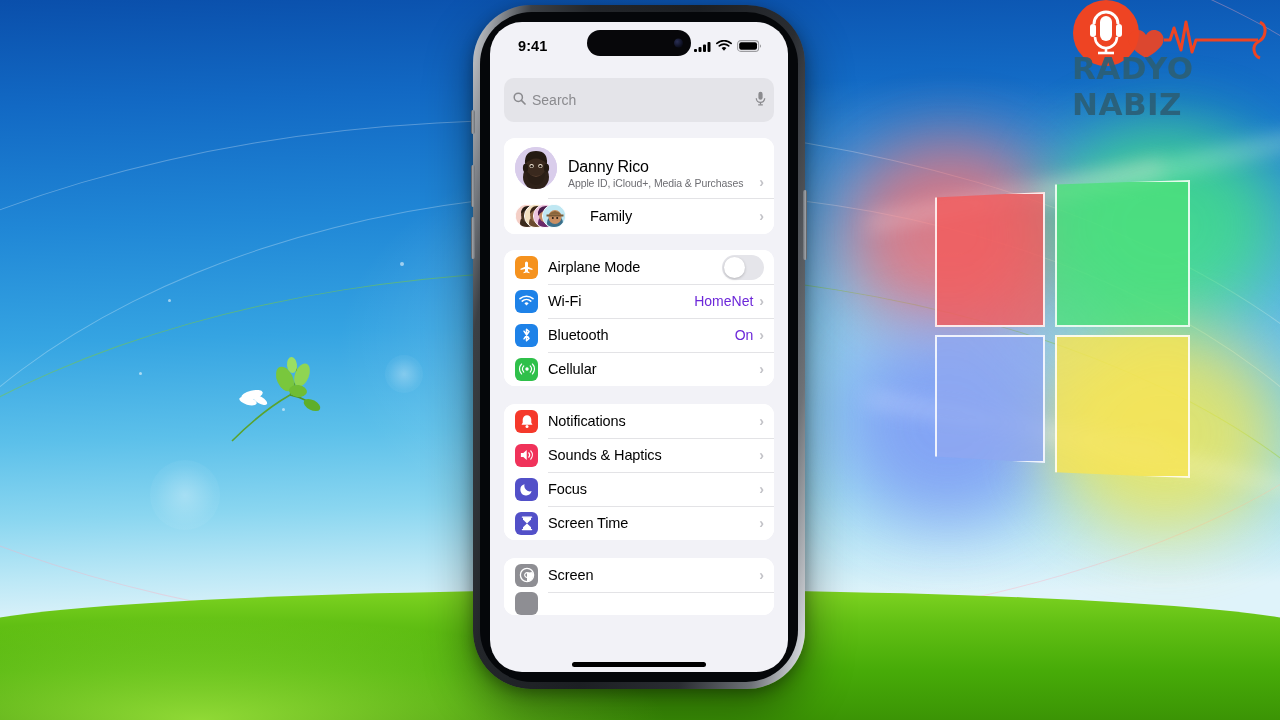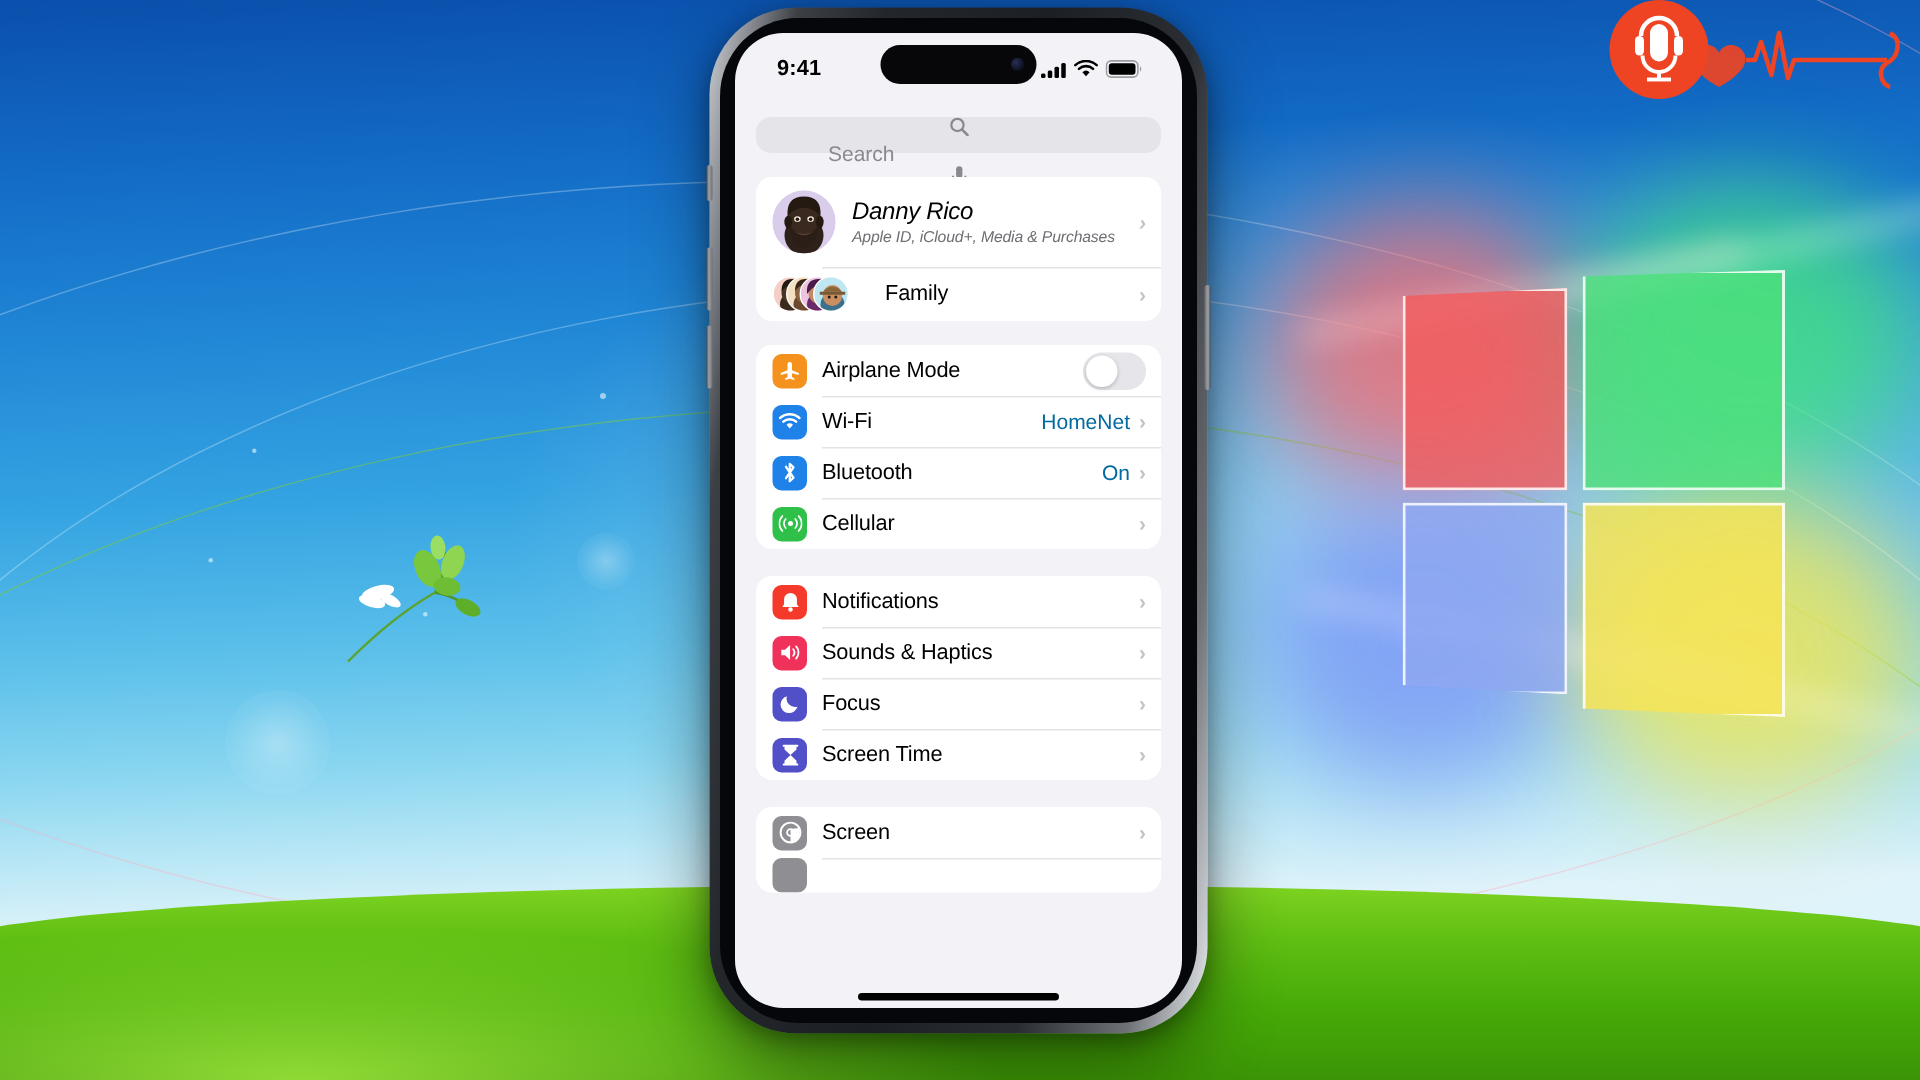--- a/index.html
+++ b/index.html
@@ -106,22 +106,22 @@
     position:absolute; right:8px; top:50%; transform:translateY(-50%);
     width:9px; height:9px; border-radius:50%;
     background:radial-gradient(circle at 35% 35%, #2a2f55 0%, #0b0d1c 70%);
   }
 
   #scroll { position:absolute; left:0; top:44px; right:0; bottom:0; overflow:hidden; }
 
   #title { font-size:26px; font-weight:700; letter-spacing:-.5px; margin:22px 0 0 22px; color:#000; }
 
   #searchbar {
-    margin:12px 14px 0 14px; height:24px; border-radius:10px;
-    background:#e4e4e9; display:flex; align-items:center; padding:0 8px 0 9px;flex-direction:column;
+    margin:12px 14px 0 14px; height:44px; border-radius:10px;
+    background:#e4e4e9; display:flex; align-items:center; padding:0 8px 0 9px;
   }
   #searchbar .sq { font-size:12px; color:#8a8a8e; }
   #search-input {
     flex:1; border:none; background:transparent; outline:none;
     font-family:"Liberation Sans", sans-serif; font-size:14px; color:#8a8a8e;
     margin-left:6px;
   }
   #search-input::placeholder { color:#8a8a8e; }
 
   .group {
@@ -130,31 +130,31 @@
 
   .row {
     display:flex; align-items:center; min-height:34px;
     padding:0 10px 0 11px; position:relative; background:#fff;
   }
   .row + .row::before {
     content:""; position:absolute; left:44px; right:0; top:0; height:1px;
     background:#e3e3e6;
   }
   .row .label { flex:1; font-size:14.5px; color:#000; letter-spacing:-.1px; }
-  .row .value { font-size:14px; color:#0369a1; margin-right:6px; }
+  .row .value { font-size:14px; color:#6d28d9; margin-right:6px; }
   .chev { color:#c2c2c7; font-size:14px; font-weight:600; line-height:1; }
 
   .appicon {
     width:23px; height:23px; border-radius:6px; margin-right:10px;
     display:flex; align-items:center; justify-content:center; flex-shrink:0;
   }
   .appicon svg { display:block; }
 
   
-  #profile-row { padding:9px 10px 9px 11px; align-items:center;font-style:italic; }
+  #profile-row { padding:9px 10px 9px 11px; align-items:flex-end; }
   #avatar {
     width:42px; height:42px; border-radius:50%; margin-right:11px; flex-shrink:0;
     background:#d9cdeb; overflow:hidden; position:relative;
   }
   #profile-text { flex:1; }
   #profile-name { font-size:16px; color:#000; letter-spacing:-.2px; }
   #profile-sub { font-size:10.5px; color:#6e6e73; margin-top:1px; letter-spacing:-.1px; }
 
   #family-row { padding:5px 10px 5px 11px;gap:18px; }
   #fam-stack { width:50px; height:26px; position:relative; margin-right:7px; flex-shrink:0; }
@@ -242,20 +242,21 @@
       <rect x="48" y="24" width="6" height="13" rx="3" fill="#fff" stroke="none"></rect>
     </g>
     <rect x="32" y="16" width="12" height="25" rx="6" fill="#fff"></rect>
     <path d="M27 37 a11 11 0 0 0 22 0" stroke="#fff" stroke-width="2.6" fill="none"></path>
     <line x1="38" y1="48" x2="38" y2="53" stroke="#fff" stroke-width="2.6"></line>
     <line x1="30" y1="53" x2="46" y2="53" stroke="#fff" stroke-width="2.6"></line>
     <path d="M62 45 C55 33 72 24 78 35 C84 24 101 33 94 45 C89 52 80 57 78 58 C76 57 67 52 62 45 Z" fill="#ee4423" opacity=".92"></path>
     <path d="M96 40 h6 l4 -12 l7 22 l5 -28 l6 30 l4 -12 h62" stroke="#ee4423" stroke-width="3" fill="none" stroke-linejoin="round"></path>
     <path d="M192 22 c8 4 6 16 -2 20 c-7 4 -4 14 2 16" stroke="#ee4423" stroke-width="3" fill="none"></path>
   </svg>
+  <div class="word">RADYO NABIZ</div>
 </div>
 
 <div id="phone">
   <div class="btn-side btn-left" style="top:105px; height:24px;"></div>
   <div class="btn-side btn-left" style="top:160px; height:42px;"></div>
   <div class="btn-side btn-left" style="top:212px; height:42px;"></div>
   <div class="btn-side btn-right" style="top:185px; height:70px;"></div>
 
   <div id="phone-inner">
     <div id="screen">

